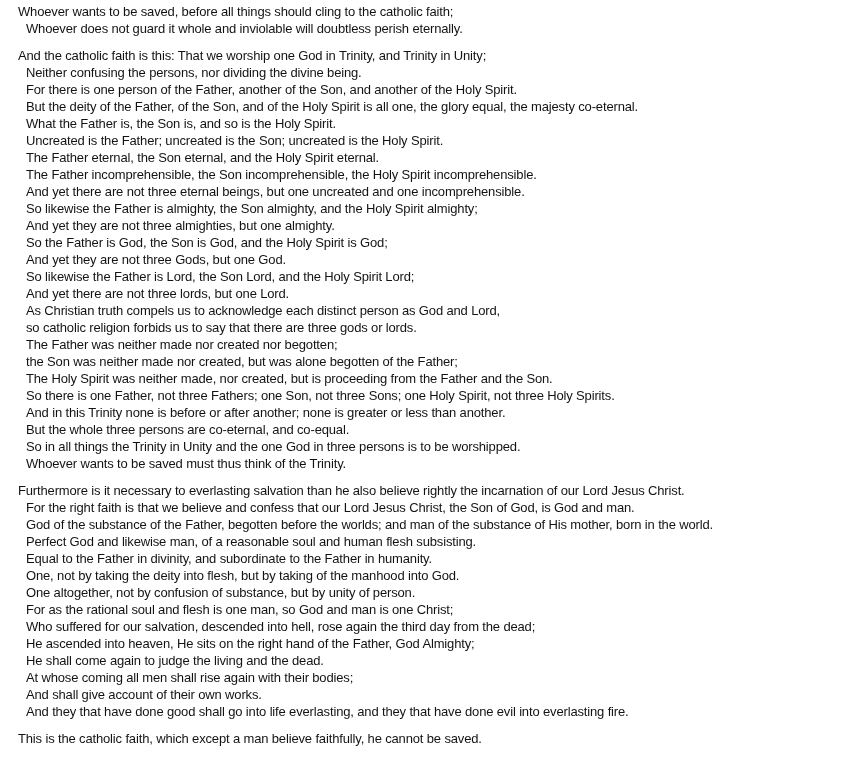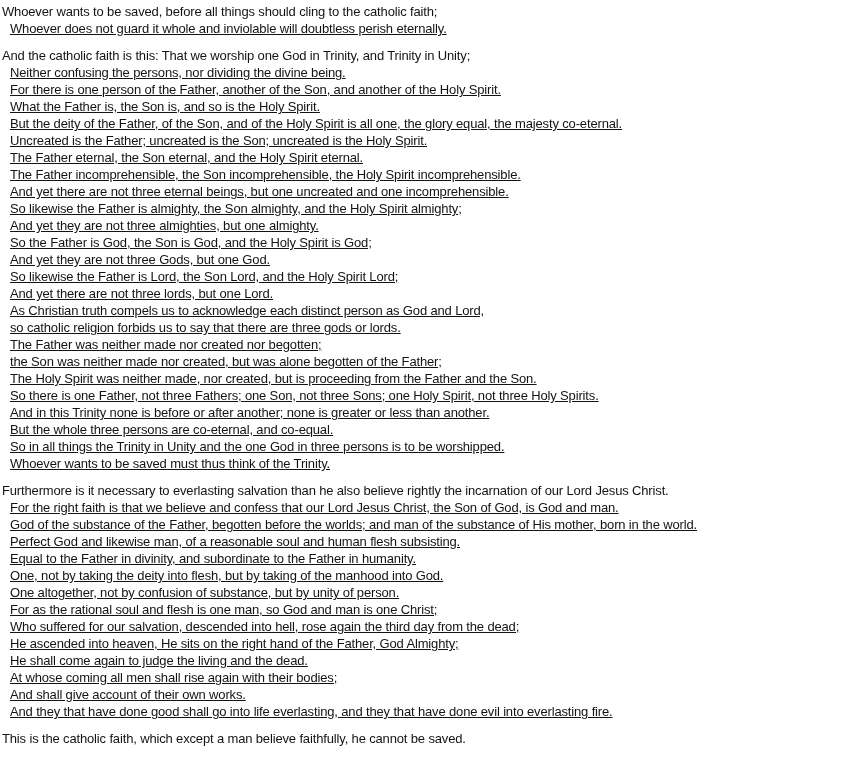--- a/index.html
+++ b/index.html
@@ -13,45 +13,44 @@
     overflow: hidden;
     font-family: "Liberation Sans", sans-serif;
     font-size: 13px;
     color: #131313;
     letter-spacing: -0.15px;
   }
   .doc {
     padding: 3px 0 0 2px;
   }
   .paragraph {
-    margin: 0 0 10px 0;
+    margin: 0 0 10px 16px;
   }
   .line {
     line-height: 17px;
     white-space: pre;
   }
   .line.indent {
     padding-left: 8px;
-    text-decoration: underline;
   }
 </style>
 </head>
 <body>
 
 <div class="doc" id="doc">
     <div class="paragraph">
       <div class="line">Whoever wants to be saved, before all things should cling to the catholic faith;</div>
       <div class="line indent">Whoever does not guard it whole and inviolable will doubtless perish eternally.</div>
     </div>
     <div class="paragraph">
       <div class="line">And the catholic faith is this: That we worship one God in Trinity, and Trinity in Unity;</div>
       <div class="line indent">Neither confusing the persons, nor dividing the divine being.</div>
       <div class="line indent">For there is one person of the Father, another of the Son, and another of the Holy Spirit.</div>
+      <div class="line indent">But the deity of the Father, of the Son, and of the Holy Spirit is all one, the glory equal, the majesty co-eternal.</div>
       <div class="line indent">What the Father is, the Son is, and so is the Holy Spirit.</div>
-      <div class="line indent">But the deity of the Father, of the Son, and of the Holy Spirit is all one, the glory equal, the majesty co-eternal.</div>
       <div class="line indent">Uncreated is the Father; uncreated is the Son; uncreated is the Holy Spirit.</div>
       <div class="line indent">The Father eternal, the Son eternal, and the Holy Spirit eternal.</div>
       <div class="line indent">The Father incomprehensible, the Son incomprehensible, the Holy Spirit incomprehensible.</div>
       <div class="line indent">And yet there are not three eternal beings, but one uncreated and one incomprehensible.</div>
       <div class="line indent">So likewise the Father is almighty, the Son almighty, and the Holy Spirit almighty;</div>
       <div class="line indent">And yet they are not three almighties, but one almighty.</div>
       <div class="line indent">So the Father is God, the Son is God, and the Holy Spirit is God;</div>
       <div class="line indent">And yet they are not three Gods, but one God.</div>
       <div class="line indent">So likewise the Father is Lord, the Son Lord, and the Holy Spirit Lord;</div>
       <div class="line indent">And yet there are not three lords, but one Lord.</div>

